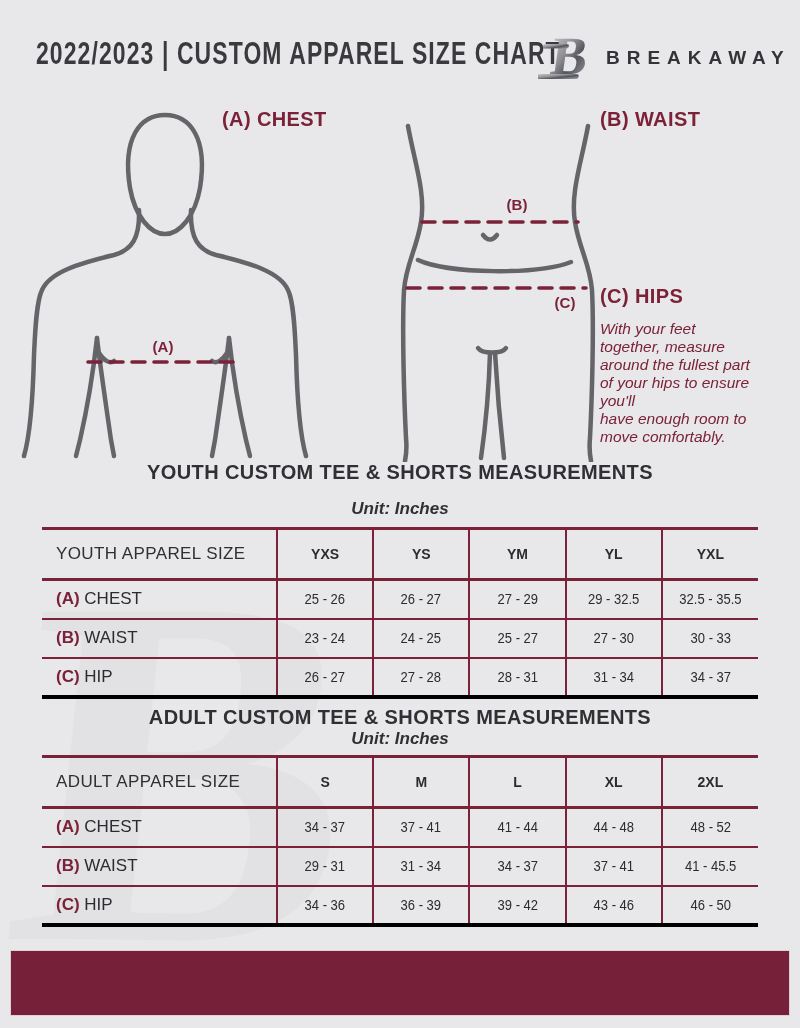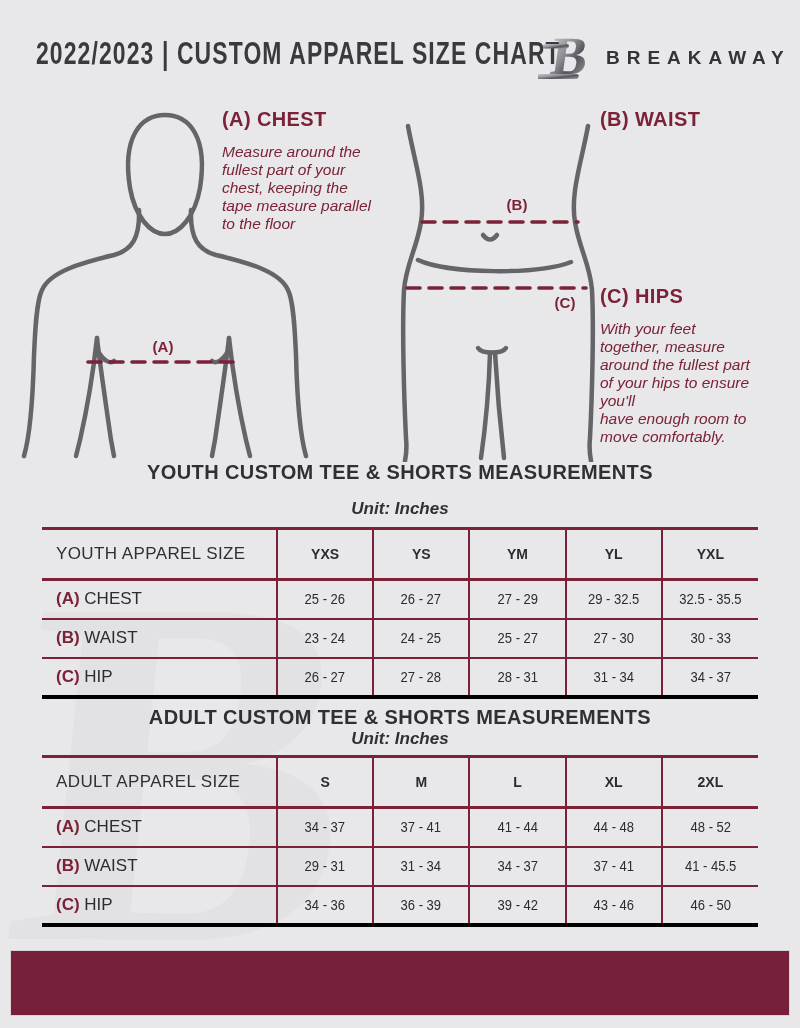--- a/index.html
+++ b/index.html
@@ -119,25 +119,20 @@
     <path d="M 97 255 C 96 290 93 325 88 360" stroke-width="3.6"></path>
     <path d="M 102 255 C 104 290 107 325 111 360" stroke-width="3.6"></path>
     <path class="dash" d="M 29 124 H 185"></path>
     <path class="dash" d="M 14 190 H 193"></path>
     <text x="124" y="112" text-anchor="middle">(B)</text>
     <text x="172" y="210" text-anchor="middle">(C)</text>
   </svg>
 
   <div class="instr" style="left:222px; top:108px; width:195px;">
     <h3>(A) CHEST</h3>
-    <p>Measure around the
-fullest part of your
-chest, keeping the
-tape measure parallel
-to the floor</p>
   </div>
   <div class="instr" style="left:600px; top:108px; width:200px;">
     <h3>(B) WAIST</h3>
   </div>
   <div class="instr" style="left:600px; top:285px; width:205px;">
     <h3>(C) HIPS</h3>
     <p>With your feet
 together, measure
 around the fullest part
 of your hips to ensure

